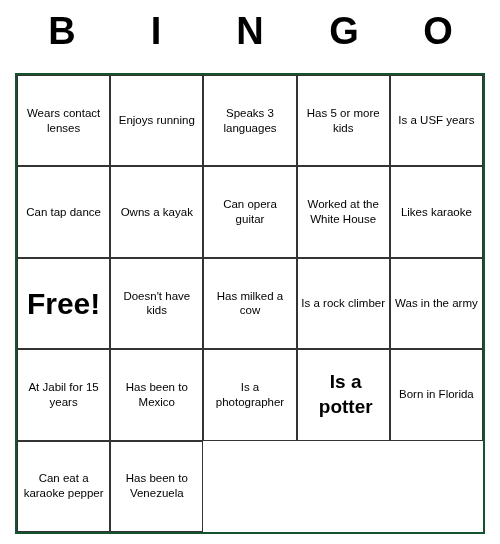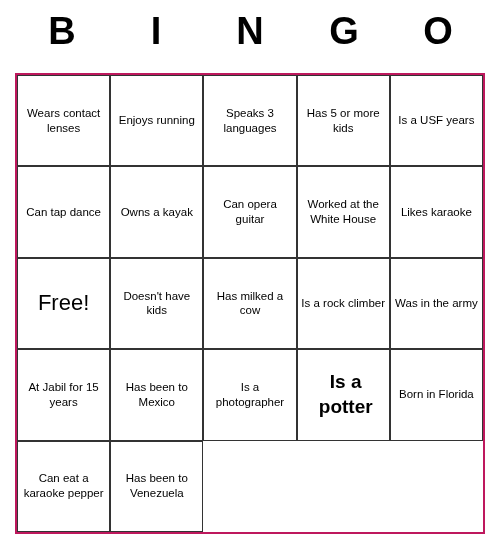--- a/index.html
+++ b/index.html
@@ -27,38 +27,38 @@
       width: 88px;
       text-align: center;
       font-family: Arial, sans-serif;
     }
     .bingo-grid {
       display: grid;
       grid-template-columns: repeat(5, 1fr);
       grid-template-rows: repeat(5, 1fr);
       width: 100%;
       max-width: 470px;
-      border: 2px solid #be185d;
+      border: 2px solid #14532d;
       flex: 1;
       margin-top: 16px;
     }
     .bingo-cell {
       border: 1px solid #333;
       display: flex;
       align-items: center;
       justify-content: center;
       text-align: center;
       padding: 4px 3px;
       font-size: 11.5px;
       line-height: 1.3;
       min-height: 82px;
     }
     .bingo-cell.free {
-      font-size: 22px;
-      font-weight: normal;
+      font-size: 30px;
+      font-weight: bold;
     }
     .bingo-cell.large-text {
       font-size: 19px;
       font-weight: bold;
       padding-left: 8px;
     }
   </style>
 </head>
 <body>
 

